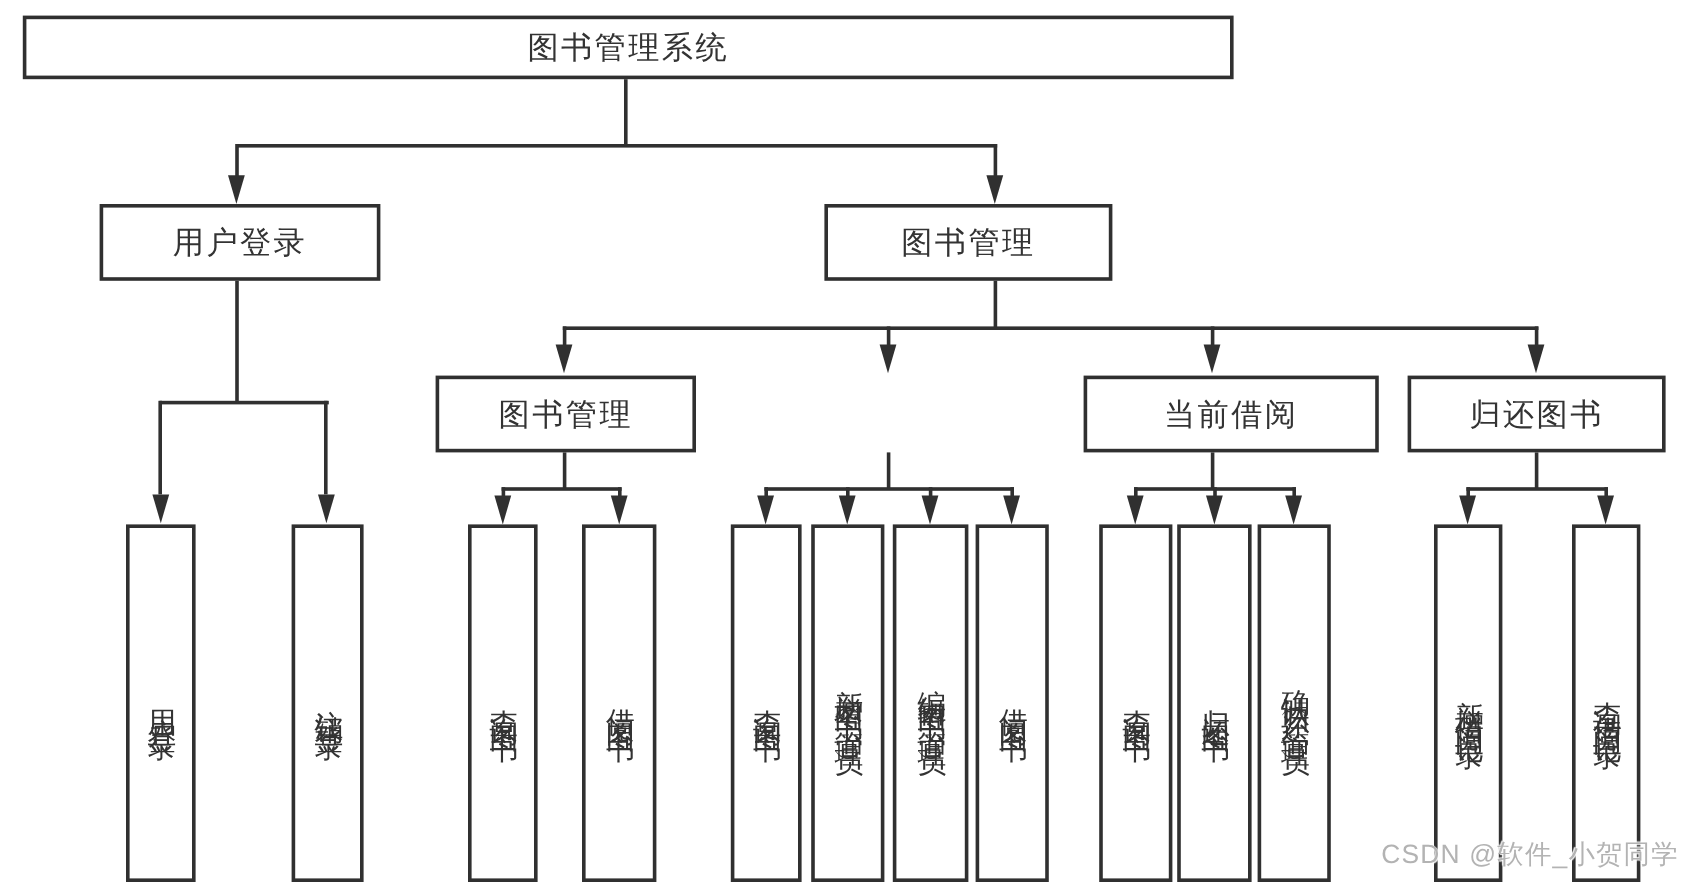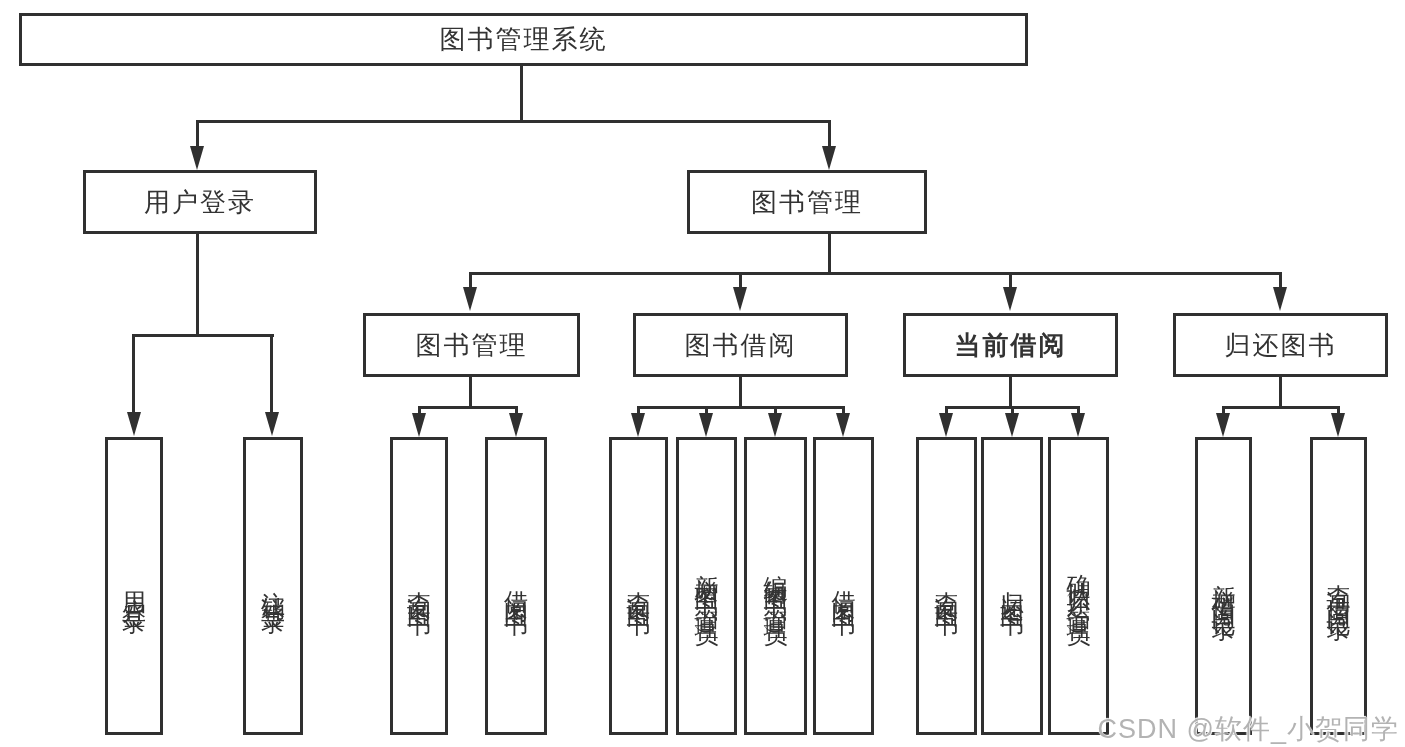--- a/index.html
+++ b/index.html
@@ -25,22 +25,22 @@
     white-space:nowrap;
   }
 
   .vl { position:absolute; width:3px; background:var(--line); }
   .hl { position:absolute; height:3px; background:var(--line); }
   .ar { position:absolute; width:0; height:0;
         border-left:7px solid transparent; border-right:7px solid transparent;
         border-top:24px solid var(--line); }
 
   .watermark {
-    position:absolute; right:6px; bottom:0; z-index:10;
-    font-size:27px; color:#b3b3b3; letter-spacing:1px;
+    position:absolute; right:6px; bottom:20px; z-index:10;
+    font-size:22px; color:#b3b3b3; letter-spacing:1px;
     text-shadow:1px 1px 1px #ffffff, -1px -1px 1px #ffffff;
   }
 </style>
 </head>
 <body>
 
 <div class="canvas">
 
   <div class="hbox" style="left:19px; top:13px; width:1009px; height:53px;">
     <span>图书管理系统</span>
@@ -74,24 +74,21 @@
   <div class="vl" style="left:739px; top:272px; height:18px;"></div>
   <div class="ar" style="left:733px; top:287px;"></div>
   <div class="vl" style="left:1009px; top:272px; height:18px;"></div>
   <div class="ar" style="left:1003px; top:287px;"></div>
   <div class="vl" style="left:1279px; top:272px; height:18px;"></div>
   <div class="ar" style="left:1273px; top:287px;"></div>
 
   <div class="hbox" style="left:363px; top:313px; width:217px; height:64px;">
     <span>图书管理</span>
   </div>
-  <div class="hbox" style="left:633px; top:313px; width:215px; height:64px;">
-    <span>图书借阅</span>
-  </div>
-  <div class="hbox" style="left:903px; top:313px; width:215px; height:64px;font-weight:bold;">
+  <div class="hbox" style="left:903px; top:313px; width:246px; height:64px;">
     <span>当前借阅</span>
   </div>
   <div class="hbox" style="left:1173px; top:313px; width:215px; height:64px;">
     <span>归还图书</span>
   </div>
 
   <div class="vl" style="left:469px; top:377px; height:31px;"></div>
   <div class="vl" style="left:739px; top:377px; height:31px;"></div>
   <div class="vl" style="left:1009px; top:377px; height:31px;"></div>
   <div class="vl" style="left:1279px; top:377px; height:31px;"></div>

